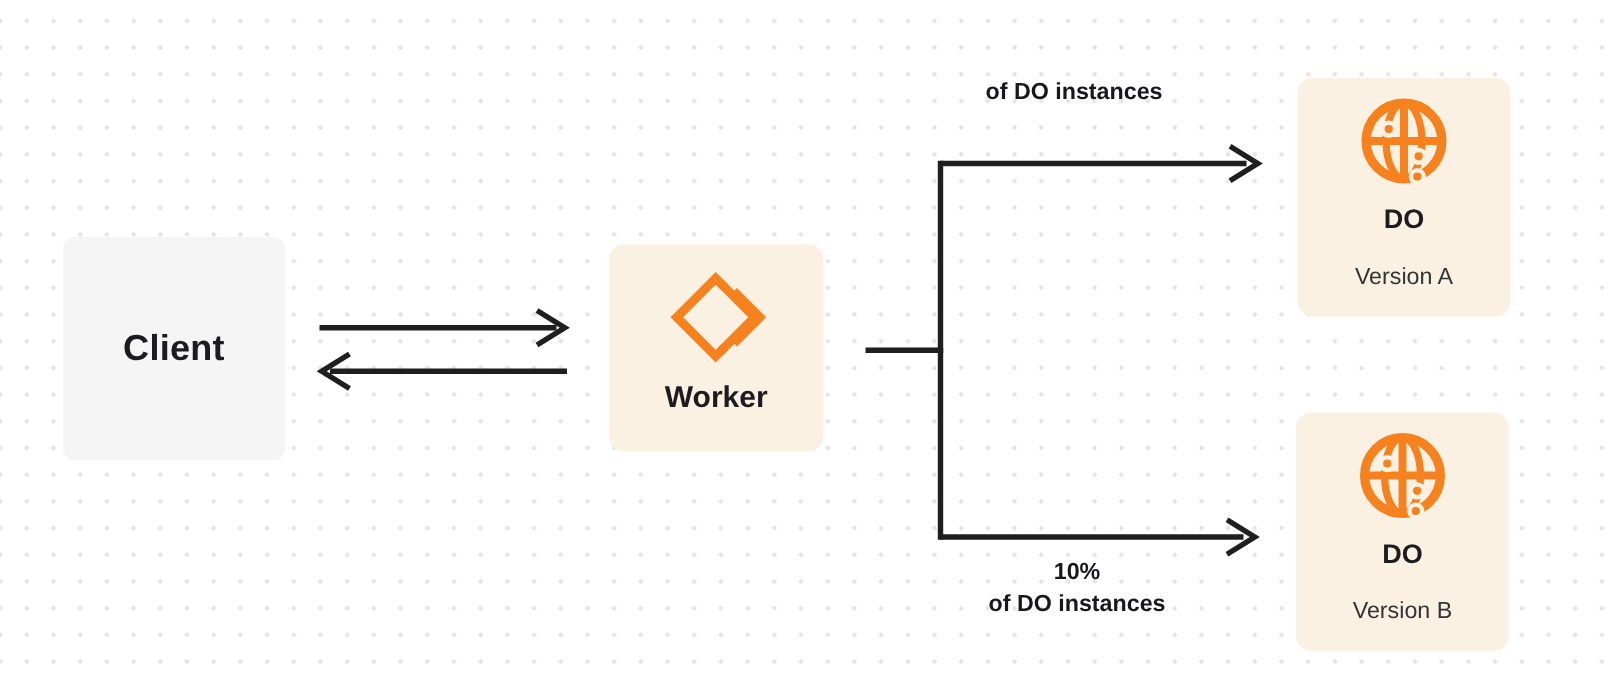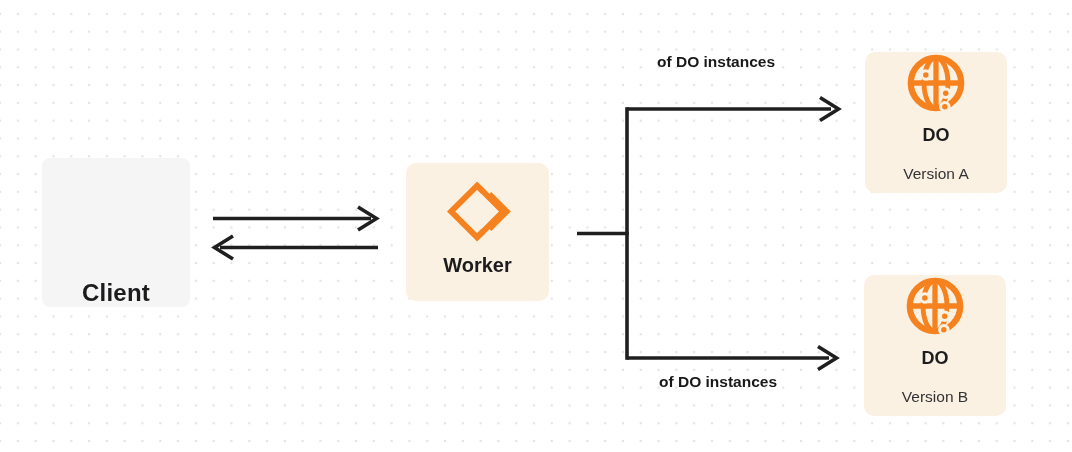--- a/index.html
+++ b/index.html
@@ -32,21 +32,21 @@
     align-items: center;
     box-sizing: border-box;
   }
   .client-box {
     left: 42px;
     top: 158px;
     width: 148px;
     height: 149px;
     background: #f5f5f6;
     border-radius: 8px;
-    justify-content: flex-end;
+    justify-content: center;
   }
   .client-label {
     font-size: 24px;
     font-weight: 700;
     color: #1c1c1e;
     letter-spacing: 0.2px;
   }
   .worker-box {
     left: 406px;
     top: 163px;
@@ -57,23 +57,24 @@
     padding-top: 17px;
   }
   .worker-label {
     font-size: 20px;
     font-weight: 700;
     color: #1c1c1e;
     margin-top: 11px;
   }
   .do-box {
     width: 142px;
-    height: 141px;
+    height: 159px;
     background: #fbf1e2;
     border-radius: 10px;
+    padding-top: 11px;
   }
   .do-a { left: 865px; top: 52px; }
   .do-b { left: 864px; top: 275px; }
   .do-title {
     font-size: 18px;
     font-weight: 700;
     color: #1c1c1e;
     margin-top: 11px;
     line-height: 20px;
   }
@@ -135,20 +136,21 @@
       </g>
     </svg>
     <span class="worker-label">Worker</span>
   </div>
 
   <div class="edge-label edge-label-top">
     <div>of DO instances</div>
   </div>
 
   <div class="edge-label edge-label-bottom">
+    <div>10%</div>
     <div>of DO instances</div>
   </div>
 
   <div class="node do-box do-a">
     <svg width="62" height="62" viewBox="0 0 70 70" fill="none">
       <g stroke="#f6821f">
         <circle cx="35" cy="35" r="28.5" stroke-width="7"></circle>
         <line x1="7" y1="35" x2="63" y2="35" stroke-width="6"></line>
         <line x1="35" y1="6.5" x2="35" y2="63.5" stroke-width="6"></line>
         <ellipse cx="35" cy="35" rx="13.5" ry="28.5" stroke-width="5.5"></ellipse>

